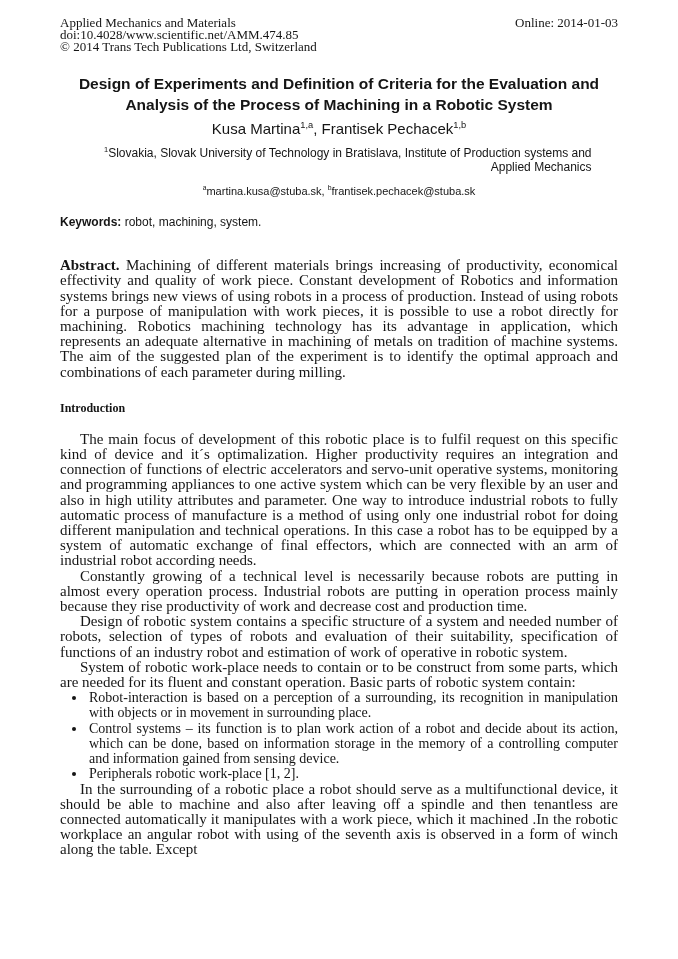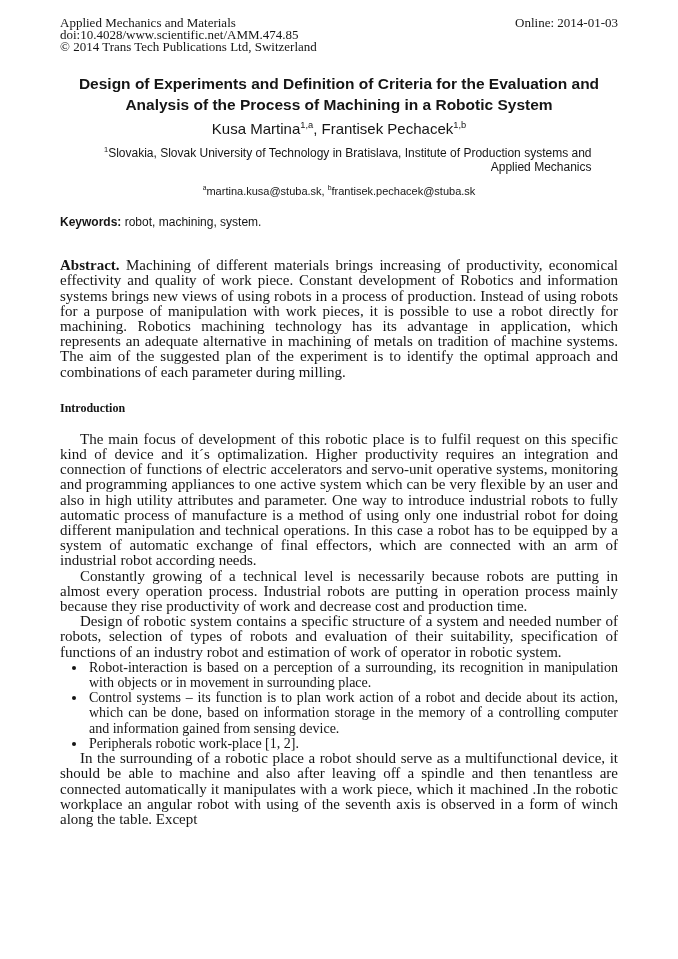--- a/index.html
+++ b/index.html
@@ -109,21 +109,22 @@
   <div class="affiliation"><sup>1</sup><span>Slovakia, Slovak University of Technology in Bratislava, Institute of Production systems and Applied Mechanics</span></div>
 
   <div class="emails"><sup>a</sup><span>martina.kusa@stuba.sk, </span><sup>b</sup><span>frantisek.pechacek@stuba.sk</span></div>
 
   <div>
       <p class="para no-indent sans-line" style="margin-top: 17px;"><b class="lbl">Keywords:</b><span> robot, machining, system.</span></p>
       <p class="para no-indent" style="margin-top: 28px;"><b class="lbl">Abstract.</b><span> Machining of different materials brings increasing of productivity, economical effectivity and quality of work piece. Constant development of Robotics and information systems brings new views of using robots in a process of production. Instead of using robots for a purpose of manipulation with work pieces, it is possible to use a robot directly for machining. Robotics machining technology has its advantage in application, which represents an adequate alternative in machining of metals on tradition of machine systems. The aim of the suggested plan of the experiment is to identify the optimal approach and combinations of each parameter during milling.</span></p>
       <h3 class="section-heading" style="margin-top: 20px; margin-bottom: 16px;">Introduction</h3>
       <p class="para">The main focus of development of this robotic place is to fulfil request on this specific kind of device and it´s optimalization. Higher productivity requires an integration and connection of functions of electric accelerators and servo-unit operative systems, monitoring and programming appliances to one active system which can be very flexible by an user and also in high utility attributes and parameter. One way to introduce industrial robots to fully automatic process of manufacture is a method of using only one industrial robot for doing different manipulation and technical operations. In this case a robot has to be equipped by a system of automatic exchange of final effectors, which are connected with an arm of industrial robot according needs.</p>
       <p class="para">Constantly growing of a technical level is necessarily because robots are putting in almost every operation process. Industrial robots are putting in operation process mainly because they rise productivity of work and decrease cost and production time.</p>
-      <p class="para">Design of robotic system contains a specific structure of a system and needed number of robots, selection of types of robots and evaluation of their suitability, specification of functions of an industry robot and estimation of work of operator in robotic system.</p>
+      <p class="para">Design of robotic system contains a specific structure of a system and needed number of robots, selection of types of robots and evaluation of their suitability, specification of functions of an industry robot and estimation of work of operative in robotic system.</p>
+      <p class="para">System of robotic work-place needs to contain or to be construct from some parts, which are needed for its fluent and constant operation. Basic parts of robotic system contain:</p>
       <ul class="bullet-list">
         <li>Robot-interaction is based on a perception of a surrounding, its recognition in manipulation with objects or in movement in surrounding place.</li>
         <li>Control systems – its function is to plan work action of a robot and decide about its action, which can be done, based on information storage in the memory of a controlling computer and information gained from sensing device.</li>
         <li>Peripherals robotic work-place [1, 2].</li>
       </ul>
       <p class="para">In the surrounding of a robotic place a robot should serve as a multifunctional device, it should be able to machine and also after leaving off a spindle and then tenantless are connected automatically it manipulates with a work piece, which it machined .In the robotic workplace an angular robot with using of the seventh axis is observed in a form of winch along the table. Except</p>
     </div>
 
 </div>
 

